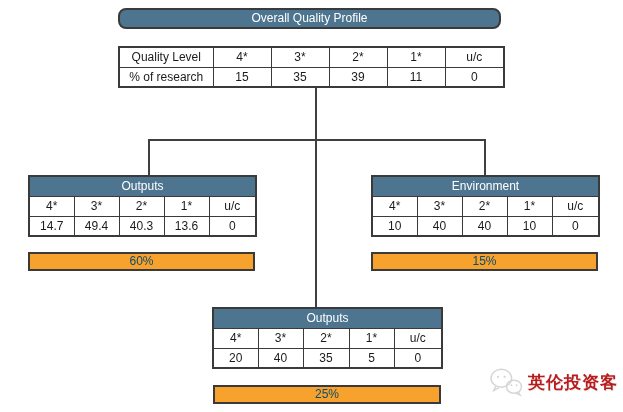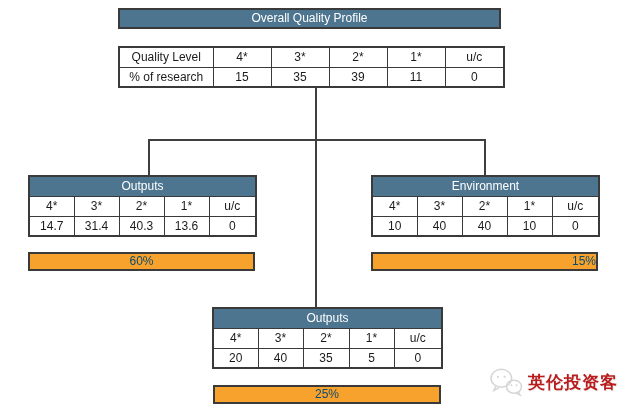--- a/index.html
+++ b/index.html
@@ -75,21 +75,21 @@
     white-space: nowrap;
     color: #b91c1c;
     text-shadow: 1px 1px 0 #efefef;
   }
 </style>
 </head>
 <body>
 
 <div class="canvas">
 
-  <div class="hdr-bar" style="left:118px; top:8px; width:383px;">Overall Quality Profile</div>
+  <div class="hdr-bar" style="left:118px; top:8px; width:383px;border-radius:8px;">Overall Quality Profile</div>
 
   <div class="line" style="left:315px; top:86px; width:2px; height:222px;"></div>
   <div class="line" style="left:148px; top:139px; width:338px; height:2px;"></div>
   <div class="line" style="left:148px; top:141px; width:2px; height:35px;"></div>
   <div class="line" style="left:484px; top:141px; width:2px; height:35px;"></div>
 
   <table class="qtbl" style="left:118px; top:46px; width:385px;">
     <colgroup>
       <col style="width:94px">
         <col style="width:58px">
@@ -132,21 +132,21 @@
     </tr>
     <tr>
       <td>4*</td>
       <td>3*</td>
       <td>2*</td>
       <td>1*</td>
       <td>u/c</td>
     </tr>
     <tr>
       <td>14.7</td>
-      <td>31.4</td>
+      <td>49.4</td>
       <td>40.3</td>
       <td>13.6</td>
       <td>0</td>
     </tr>
   </tbody>
     </table>
   <div class="weight-bar" style="left:28px; top:252px; width:227px;">60%</div>
 
   <table class="qtbl" style="left:371px; top:175px; width:227px;">
     <colgroup>
@@ -169,21 +169,21 @@
     </tr>
     <tr>
       <td>10</td>
       <td>40</td>
       <td>40</td>
       <td>10</td>
       <td>0</td>
     </tr>
   </tbody>
     </table>
-  <div class="weight-bar" style="left:371px; top:252px; width:227px;text-align:right;">15%</div>
+  <div class="weight-bar" style="left:371px; top:252px; width:227px;">15%</div>
 
   <table class="qtbl" style="left:212px; top:307px; width:229px;">
     <colgroup>
       <col style="width:45px">
         <col style="width:45px">
         <col style="width:46px">
       <col style="width:45px">
         <col style="width:48px">
     </colgroup>
     <tbody>

